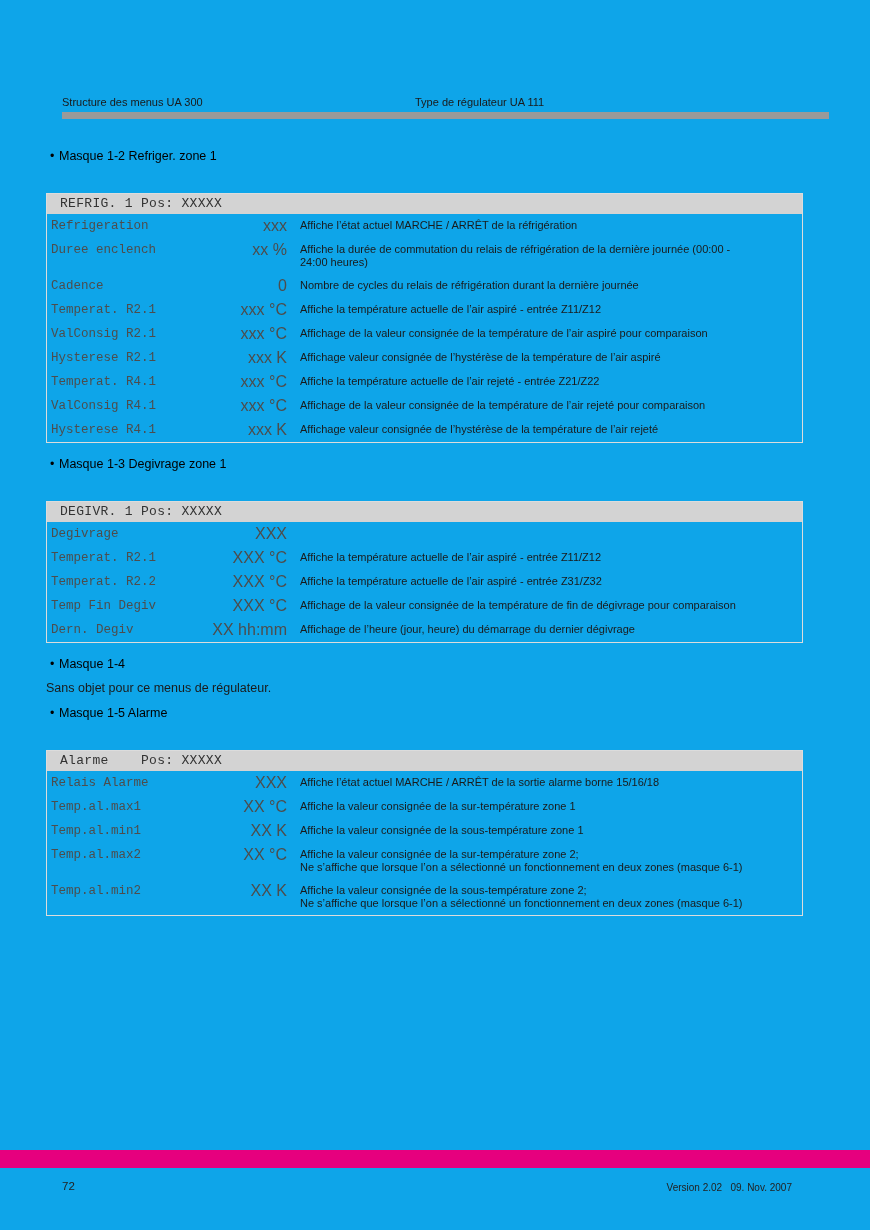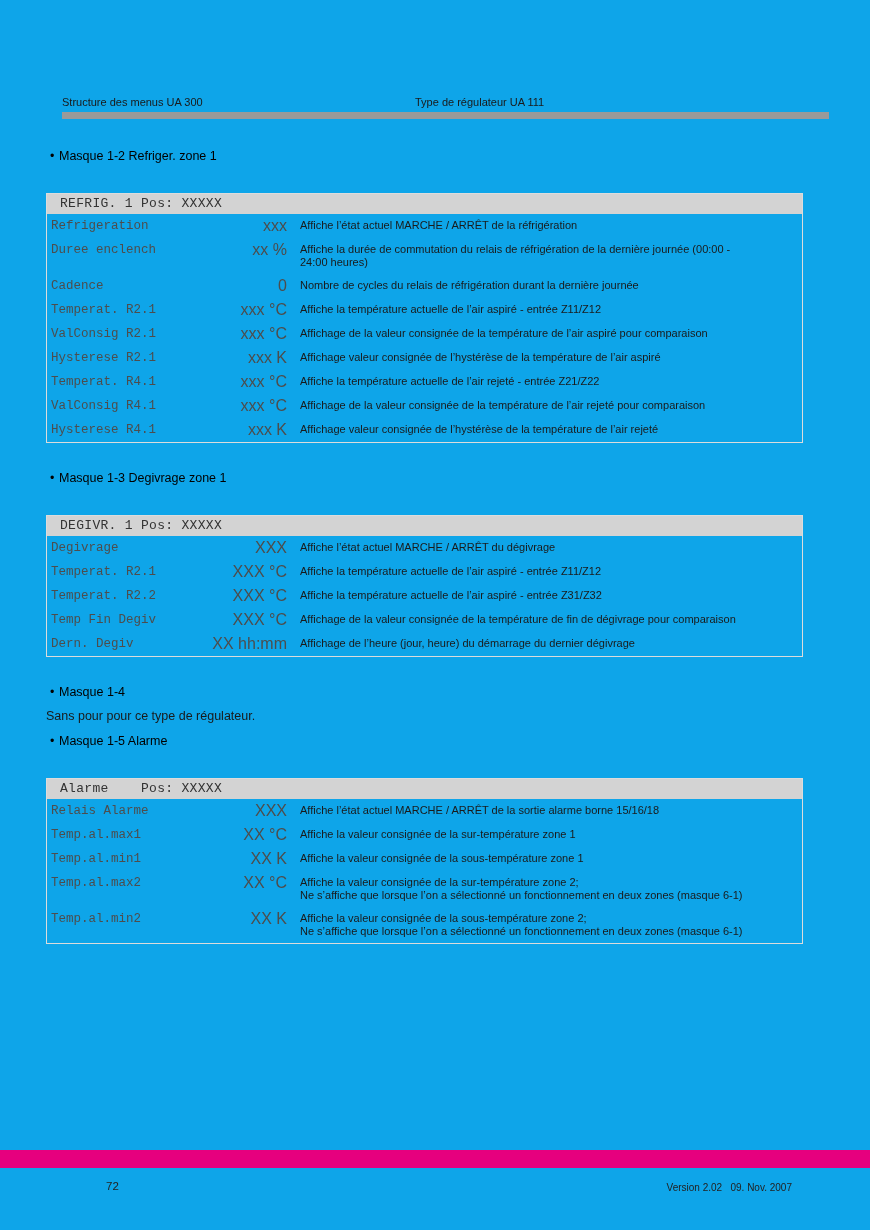--- a/index.html
+++ b/index.html
@@ -13,21 +13,21 @@
   *{margin:0;padding:0;box-sizing:border-box;}
   html,body{background:#ffffff;}
   .page{
     position:relative;width:870px;height:1230px;margin:0 auto;background:#0ea5e9;
     font-family:"Liberation Sans",sans-serif;color:var(--ink);overflow:hidden;
   }
   .hdr-left{position:absolute;left:62px;top:96px;font-size:11px;}
   .hdr-right{position:absolute;left:415px;top:96px;font-size:11px;}
   .hdr-rule{position:absolute;left:62px;top:112px;width:767px;height:7px;background:var(--rule-gray);}
   .content{position:absolute;left:46px;top:119px;width:757px;}
-  .block-bullet{margin-top:28px;font-size:12.5px;color:#000;line-height:15px;}
+  .block-bullet{margin-top:14px;font-size:12.5px;color:#000;line-height:15px;}
   .content > .block-bullet:first-child{margin-top:30px;}
   .block-bullet .dot{display:inline-block;width:13px;padding-left:4px;}
   .block-paragraph{margin-top:9px;font-size:12.5px;line-height:15px;}
   .block-paragraph + .block-bullet{margin-top:10px;}
   .dtable{margin-top:29px;border:1px solid var(--tborder);}
   .dtable-header{
     background:var(--thead-bg);
     font-family:"Liberation Mono","DejaVu Sans Mono",monospace;
     font-size:13px;line-height:14px;color:#333;
     padding:3px 0 3px 13px;white-space:pre;letter-spacing:0.3px;
@@ -36,21 +36,21 @@
   .tlabel{
     width:148px;flex:none;font-family:"Liberation Mono","DejaVu Sans Mono",monospace;
     font-size:12.5px;line-height:14px;color:var(--mono-ink);white-space:pre;
   }
   .tvalue{
     width:88px;flex:none;text-align:right;font-family:Liberation Sans, sans-serif;
     font-size:16px;line-height:14px;color:var(--mono-ink);white-space:pre;
   }
   .tdesc{flex:1;margin-left:13px;font-size:11px;line-height:13px;color:var(--ink);}
   .bottom-bar{position:absolute;left:0;top:1150px;width:870px;height:18px;background:var(--magenta);}
-  .foot-page{position:absolute;left:62px;top:1180px;font-size:11.5px;color:#222;margin-left:44px;}
+  .foot-page{position:absolute;left:62px;top:1180px;font-size:11.5px;color:#222;}
   .foot-version{position:absolute;right:78px;top:1182px;font-size:10px;color:#222;white-space:pre;}
 </style>
 </head>
 <body>
 
 <div class="page">
   <span class="hdr-left">Structure des menus UA 300</span>
   <span class="hdr-right">Type de régulateur UA 111</span>
   <div class="hdr-rule"></div>
 
@@ -103,21 +103,20 @@
           <span class="tvalue">xxx K</span>
           <span class="tdesc">Affichage valeur consignée de l’hystérèse de la température de l’air rejeté</span>
         </div>
       </div>
       <div class="block-bullet"><span class="dot">•</span><span>Masque 1-3 Degivrage zone 1</span></div>
       <div class="dtable">
         <div class="dtable-header">DEGIVR. 1 Pos: XXXXX</div>
         <div class="trow">
           <span class="tlabel">Degivrage</span>
           <span class="tvalue">XXX</span>
-          <span class="tdesc">Affiche l’état actuel MARCHE / ARRÊT du dégivrage</span>
         </div>
         <div class="trow">
           <span class="tlabel">Temperat. R2.1</span>
           <span class="tvalue">XXX °C</span>
           <span class="tdesc">Affiche la température actuelle de l’air aspiré - entrée Z11/Z12</span>
         </div>
         <div class="trow">
           <span class="tlabel">Temperat. R2.2</span>
           <span class="tvalue">XXX °C</span>
           <span class="tdesc">Affiche la température actuelle de l’air aspiré - entrée Z31/Z32</span>
@@ -127,21 +126,21 @@
           <span class="tvalue">XXX °C</span>
           <span class="tdesc">Affichage de la valeur consignée de la température de fin de dégivrage pour comparaison</span>
         </div>
         <div class="trow">
           <span class="tlabel">Dern. Degiv</span>
           <span class="tvalue">XX hh:mm</span>
           <span class="tdesc">Affichage de l’heure (jour, heure) du démarrage du dernier dégivrage</span>
         </div>
       </div>
       <div class="block-bullet"><span class="dot">•</span><span>Masque 1-4</span></div>
-      <div class="block-paragraph">Sans pour pour ce type de régulateur.</div>
+      <div class="block-paragraph">Sans objet pour ce menus de régulateur.</div>
       <div class="block-bullet"><span class="dot">•</span><span>Masque 1-5 Alarme</span></div>
       <div class="dtable">
         <div class="dtable-header">Alarme    Pos: XXXXX</div>
         <div class="trow">
           <span class="tlabel">Relais Alarme</span>
           <span class="tvalue">XXX</span>
           <span class="tdesc">Affiche l’état actuel MARCHE / ARRÊT de la sortie alarme borne 15/16/18</span>
         </div>
         <div class="trow">
           <span class="tlabel">Temp.al.max1</span>

